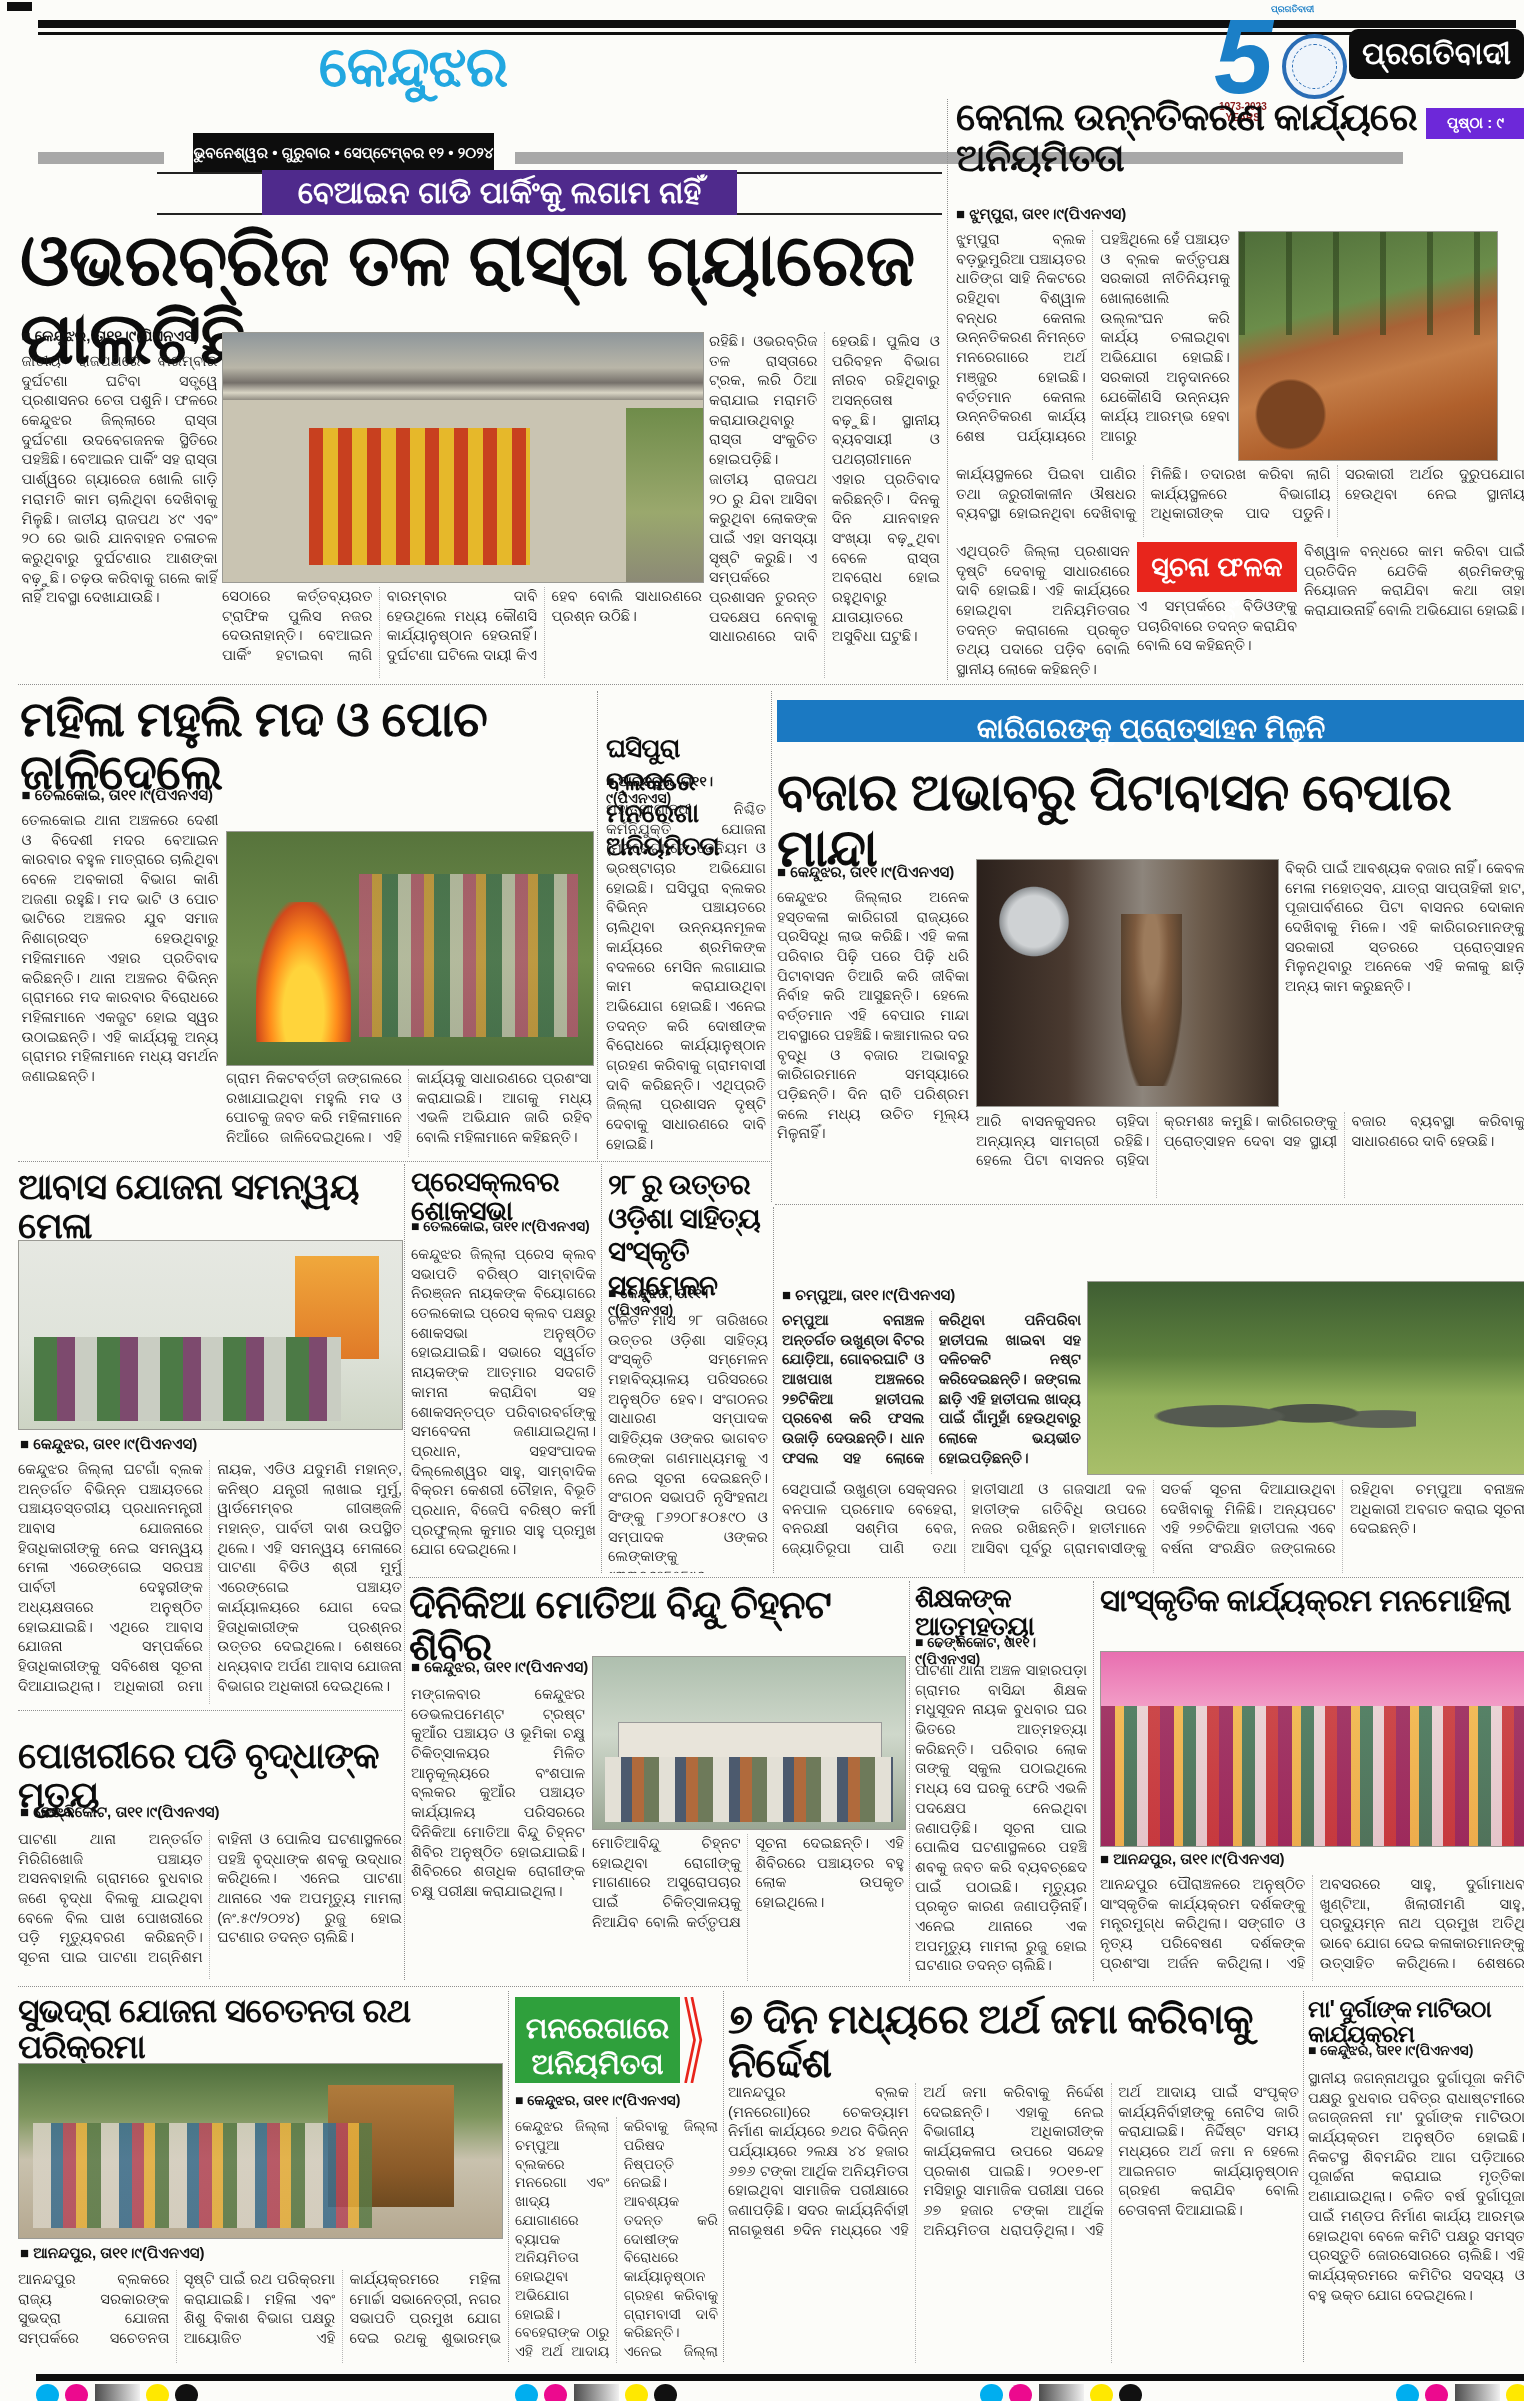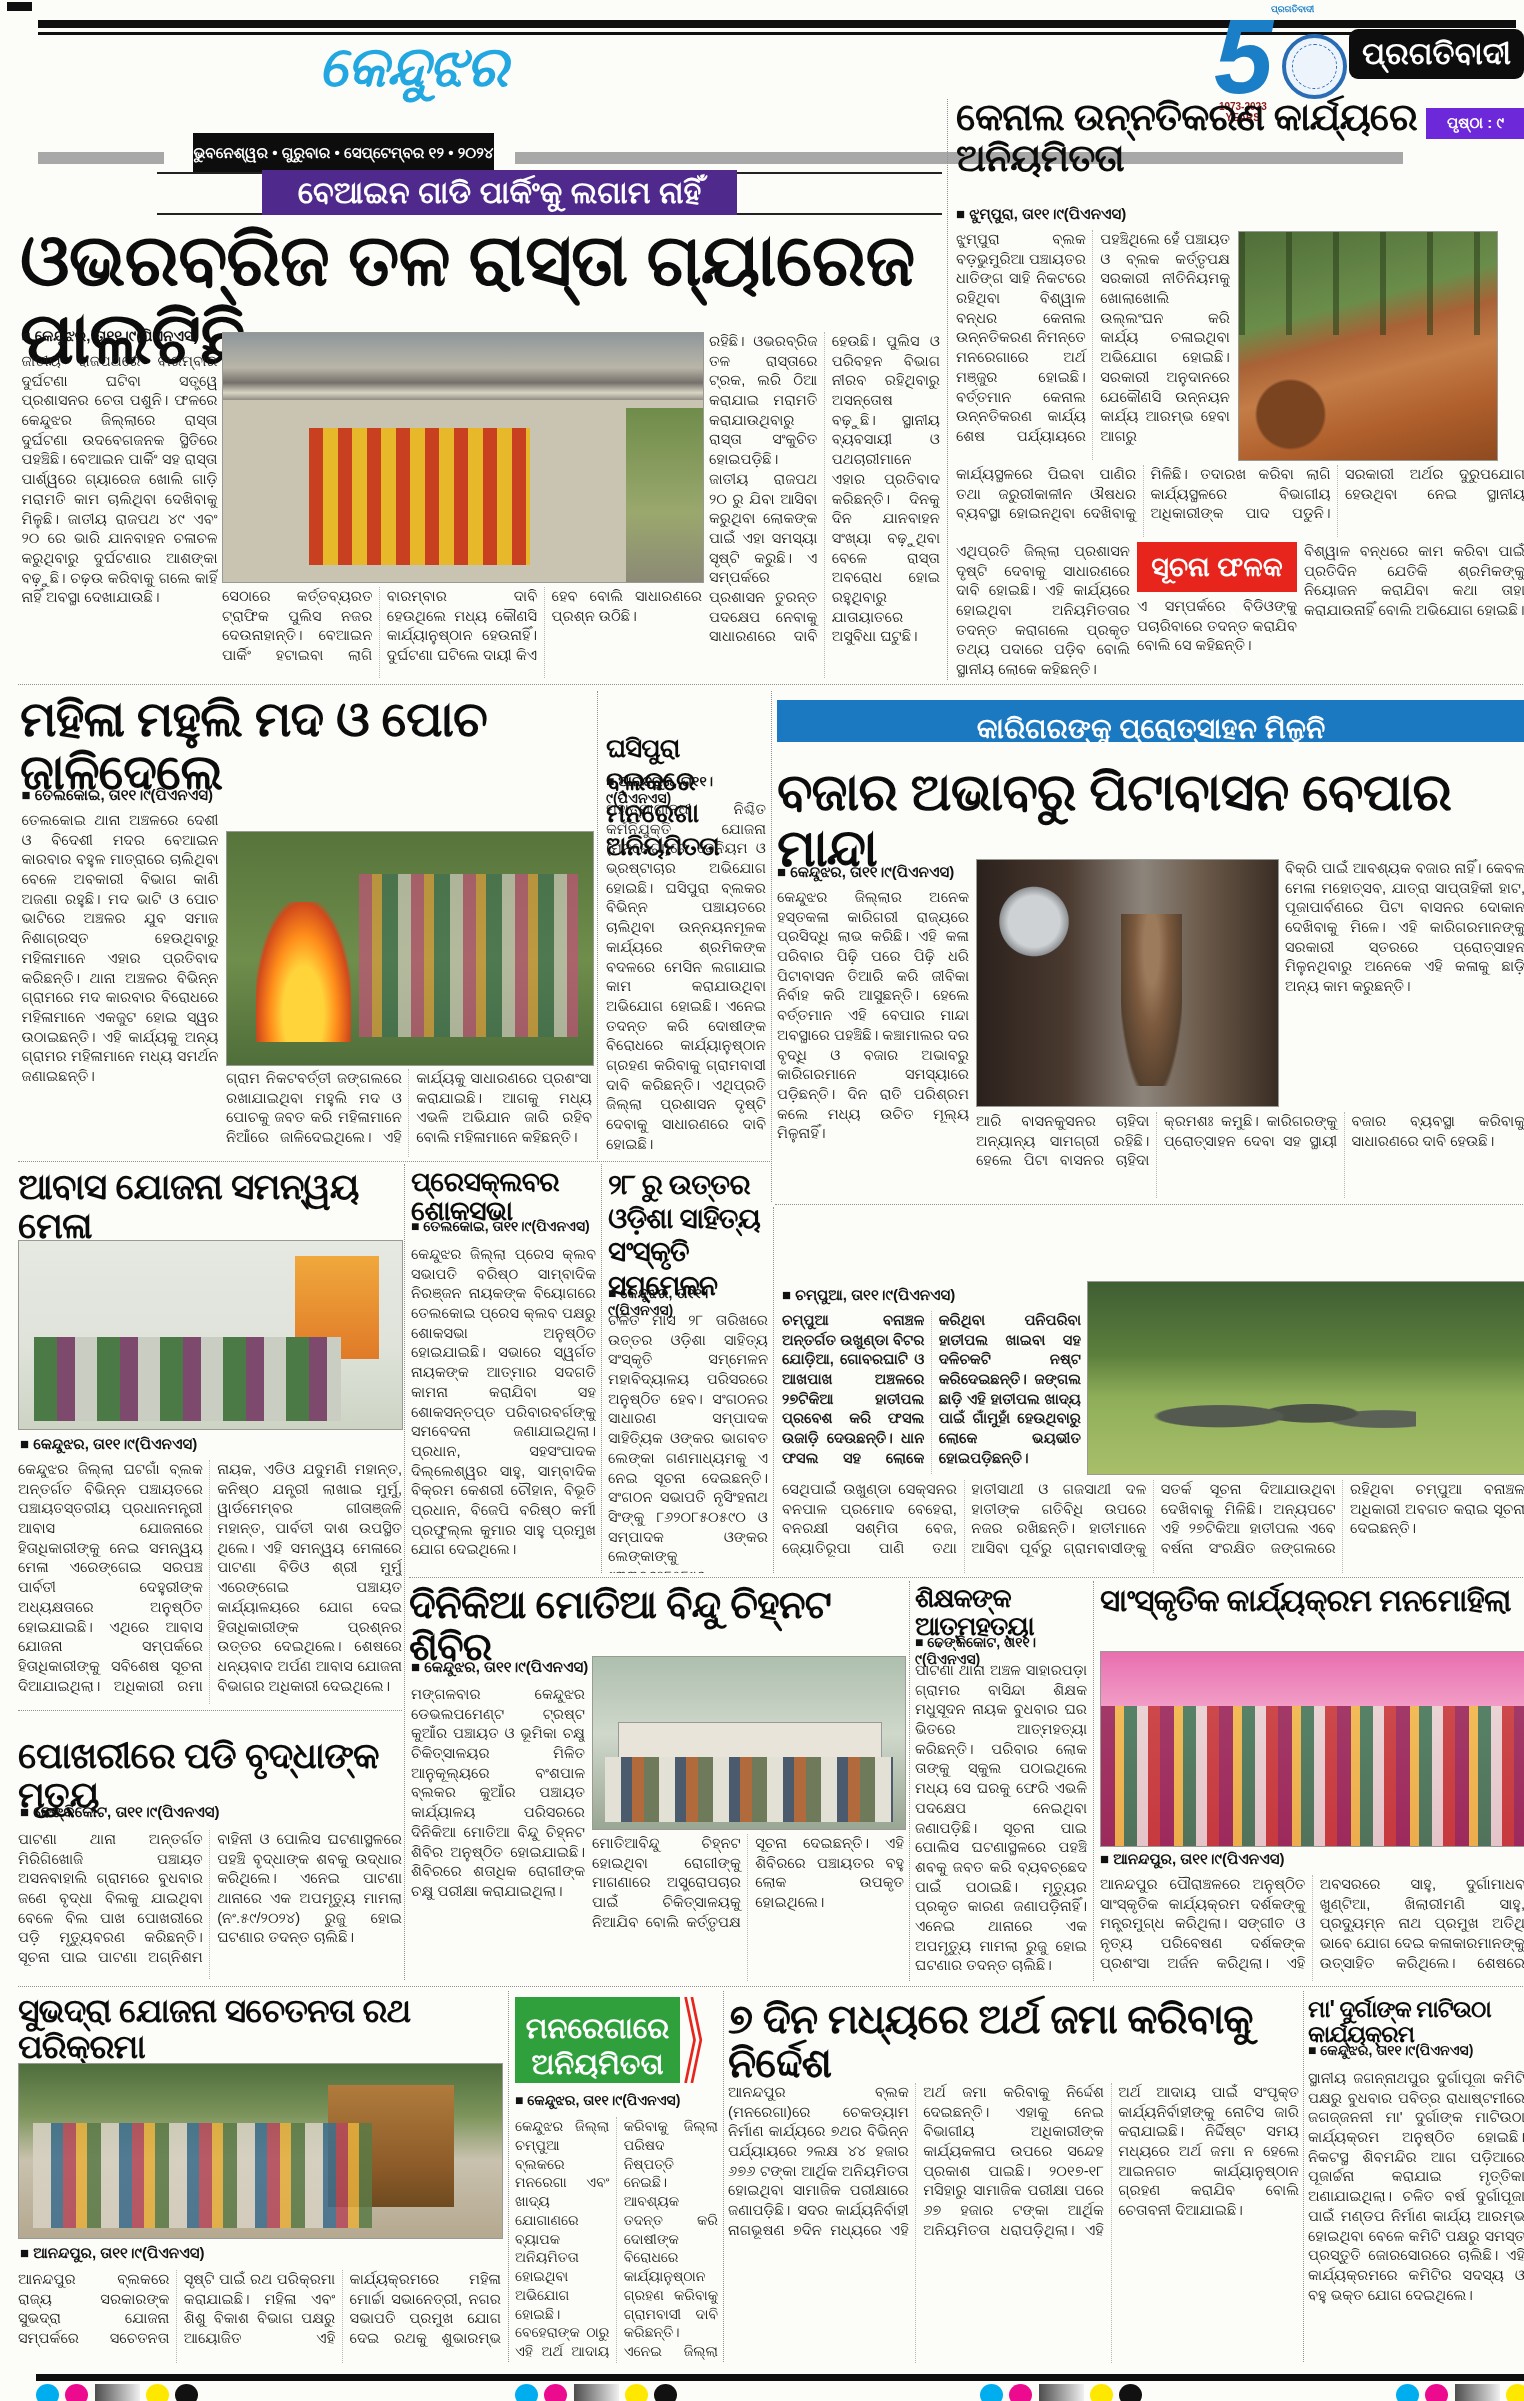--- a/index.html
+++ b/index.html
@@ -9,21 +9,21 @@
   .blk{background:#0f0f0f;}
   .gray{background:#a8a8a8;}
   .hdot{border-top:1.8px dotted #8f8f8f;height:0;}
   .vdot{border-left:1.8px dotted #8f8f8f;width:0;}
   .headline{font-weight:800;color:#0c0c0c;letter-spacing:-0.9px;line-height:1.08;}
   .byline{font-weight:700;font-size:15px;color:#111;}
   .bodytxt{font-size:14.7px;line-height:1.34;text-align:justify;color:#1c1c1c;
            column-gap:14.4px;column-rule:0.9px dotted #b5b5b5;overflow:hidden;}
   .c2{column-count:2}.c3{column-count:3}.c4{column-count:4}
   .photo{border:0.9px solid #9a9a94;}
-  .citybrand{font-size:56px;font-weight:800;color:#22a7e0;text-align:center;letter-spacing:-0.9px;font-style:italic;}
+  .citybrand{font-size:56px;font-weight:800;color:#22a7e0;text-align:center;letter-spacing:-0.9px;}
   .datebar{background:#0d0d0d;color:#fff;font-size:15.2px;font-weight:700;text-align:center;}
   .pagebox{background:#6d28d9;color:#fff;font-size:15.2px;font-weight:700;text-align:center;}
   .kicker{background:#4f2a8c;color:#fff;font-weight:800;font-size:30.5px;text-align:center;}
   .bluebar{background:#1b79c2;color:#fff;font-weight:800;font-size:28px;text-align:center;}
   .redbox{background:#e8251c;color:#fff;font-weight:800;font-size:27px;text-align:center;}
   .greenbox{background:#2fa03c;color:#fff;font-weight:800;font-size:29px;text-align:center;line-height:1.25;}
   .regs{display:flex;gap:6.3px;align-items:center;}
   .regdot{width:23px;height:21.5px;border-radius:50%;}
   .reggrad{width:45px;height:21.5px;background:linear-gradient(90deg,#4d4d4d,#f0f0f0);}
   .logo-five{font-size:106px;font-weight:800;color:#1b7fc7;line-height:.85;font-style:italic;}

